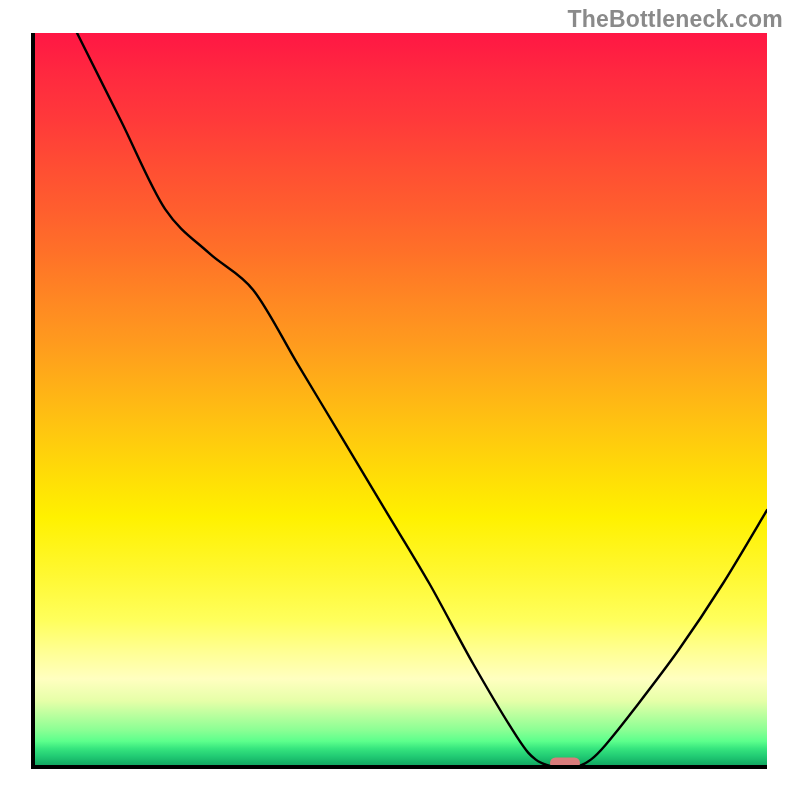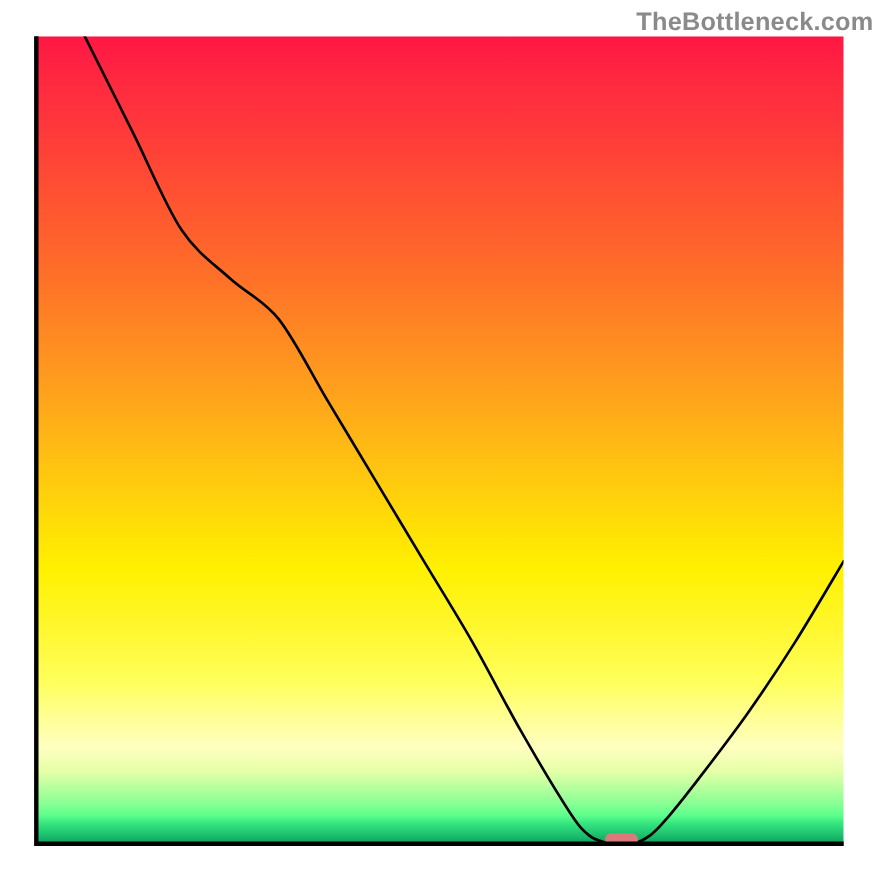--- a/index.html
+++ b/index.html
@@ -76,21 +76,21 @@
     height: 11px;
     border-radius: 6px;
     background: #d97b7b;
     transform: translate(-50%, -50%);
     left: 564px;
     top: 761px;
   }
   #watermark {
     position: absolute;
     top: 6px;
-    right: 6px;
+    right: 17px;
     font-size: 23px;
     font-weight: 600;
     color: #8a8a8a;
     letter-spacing: 0.2px;
     user-select: none;
   }
 </style>
 </head>
 <body>
 

